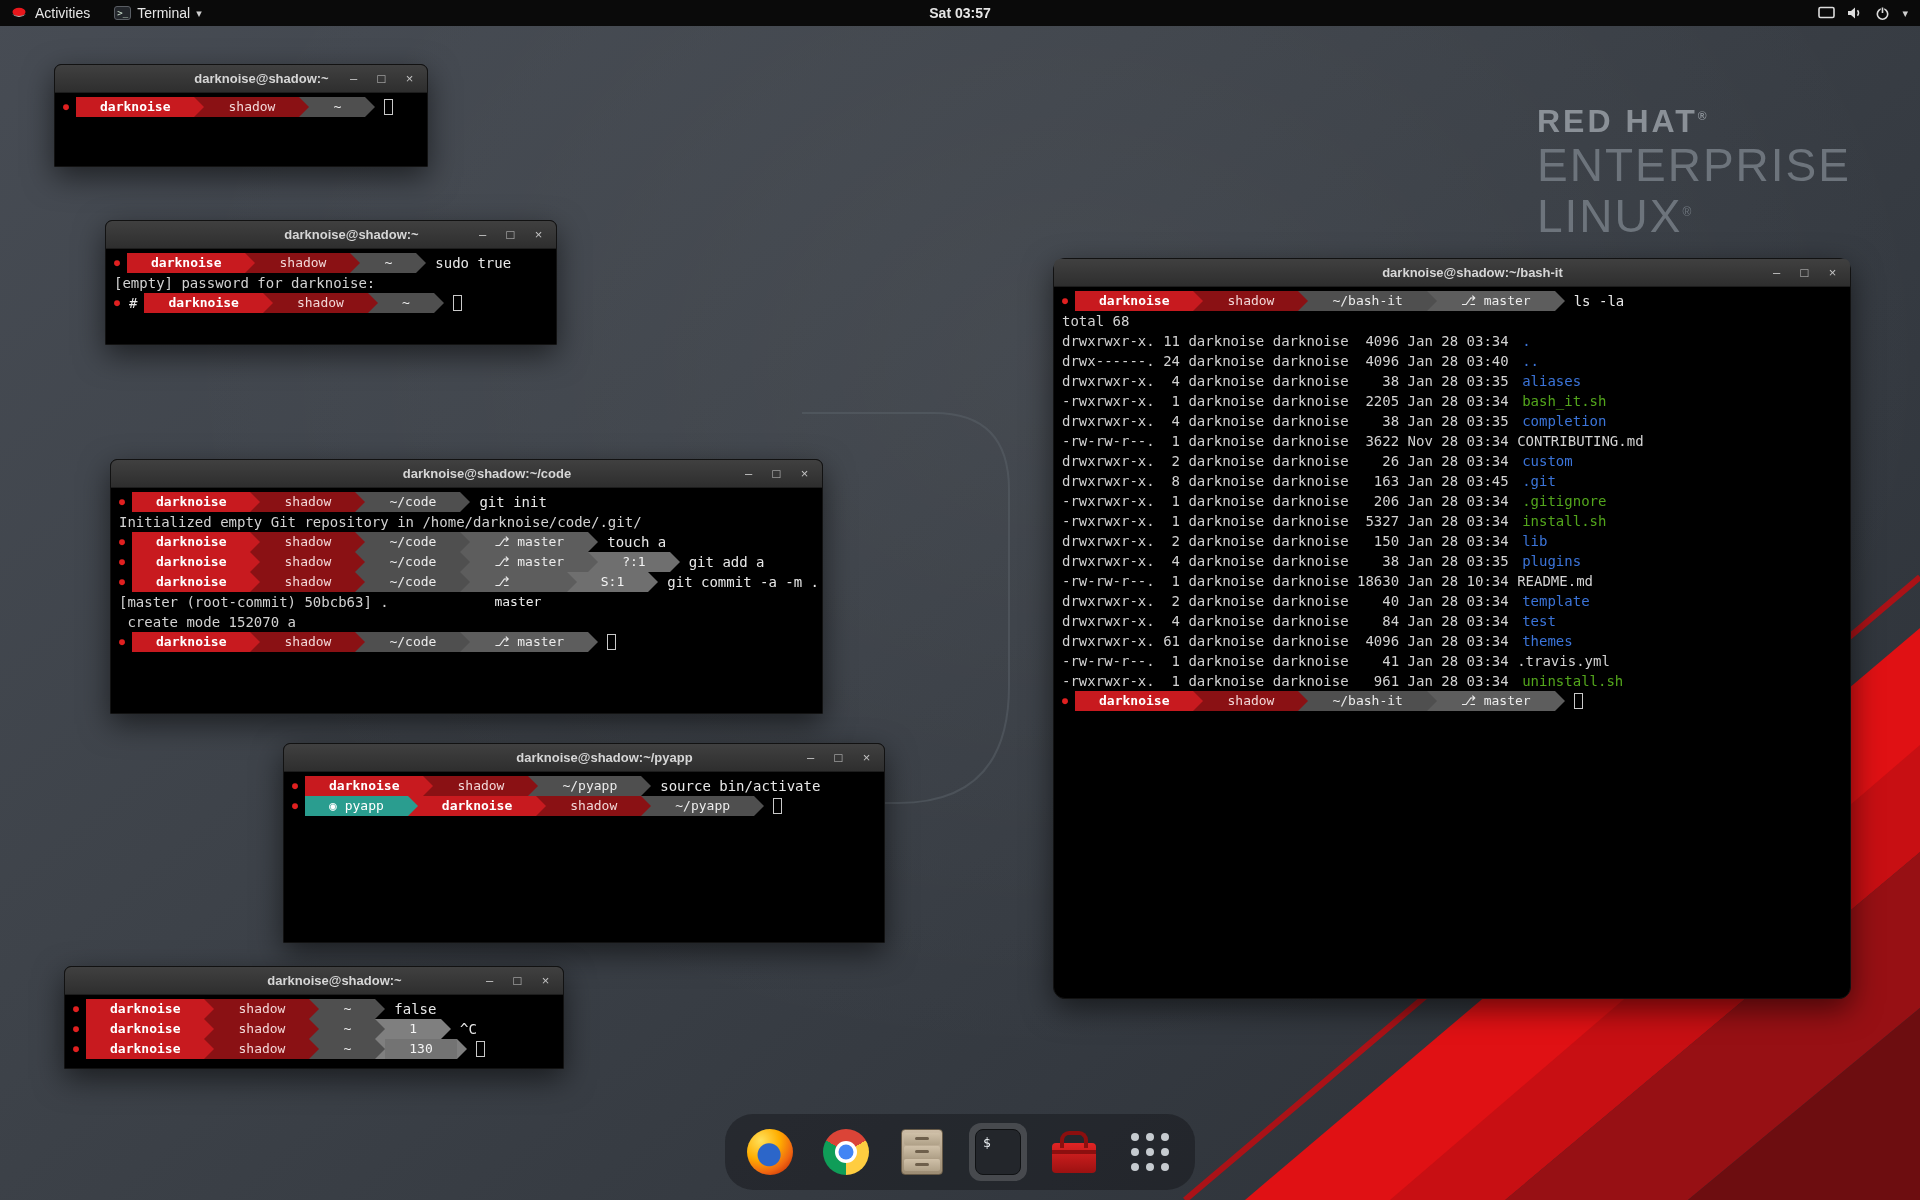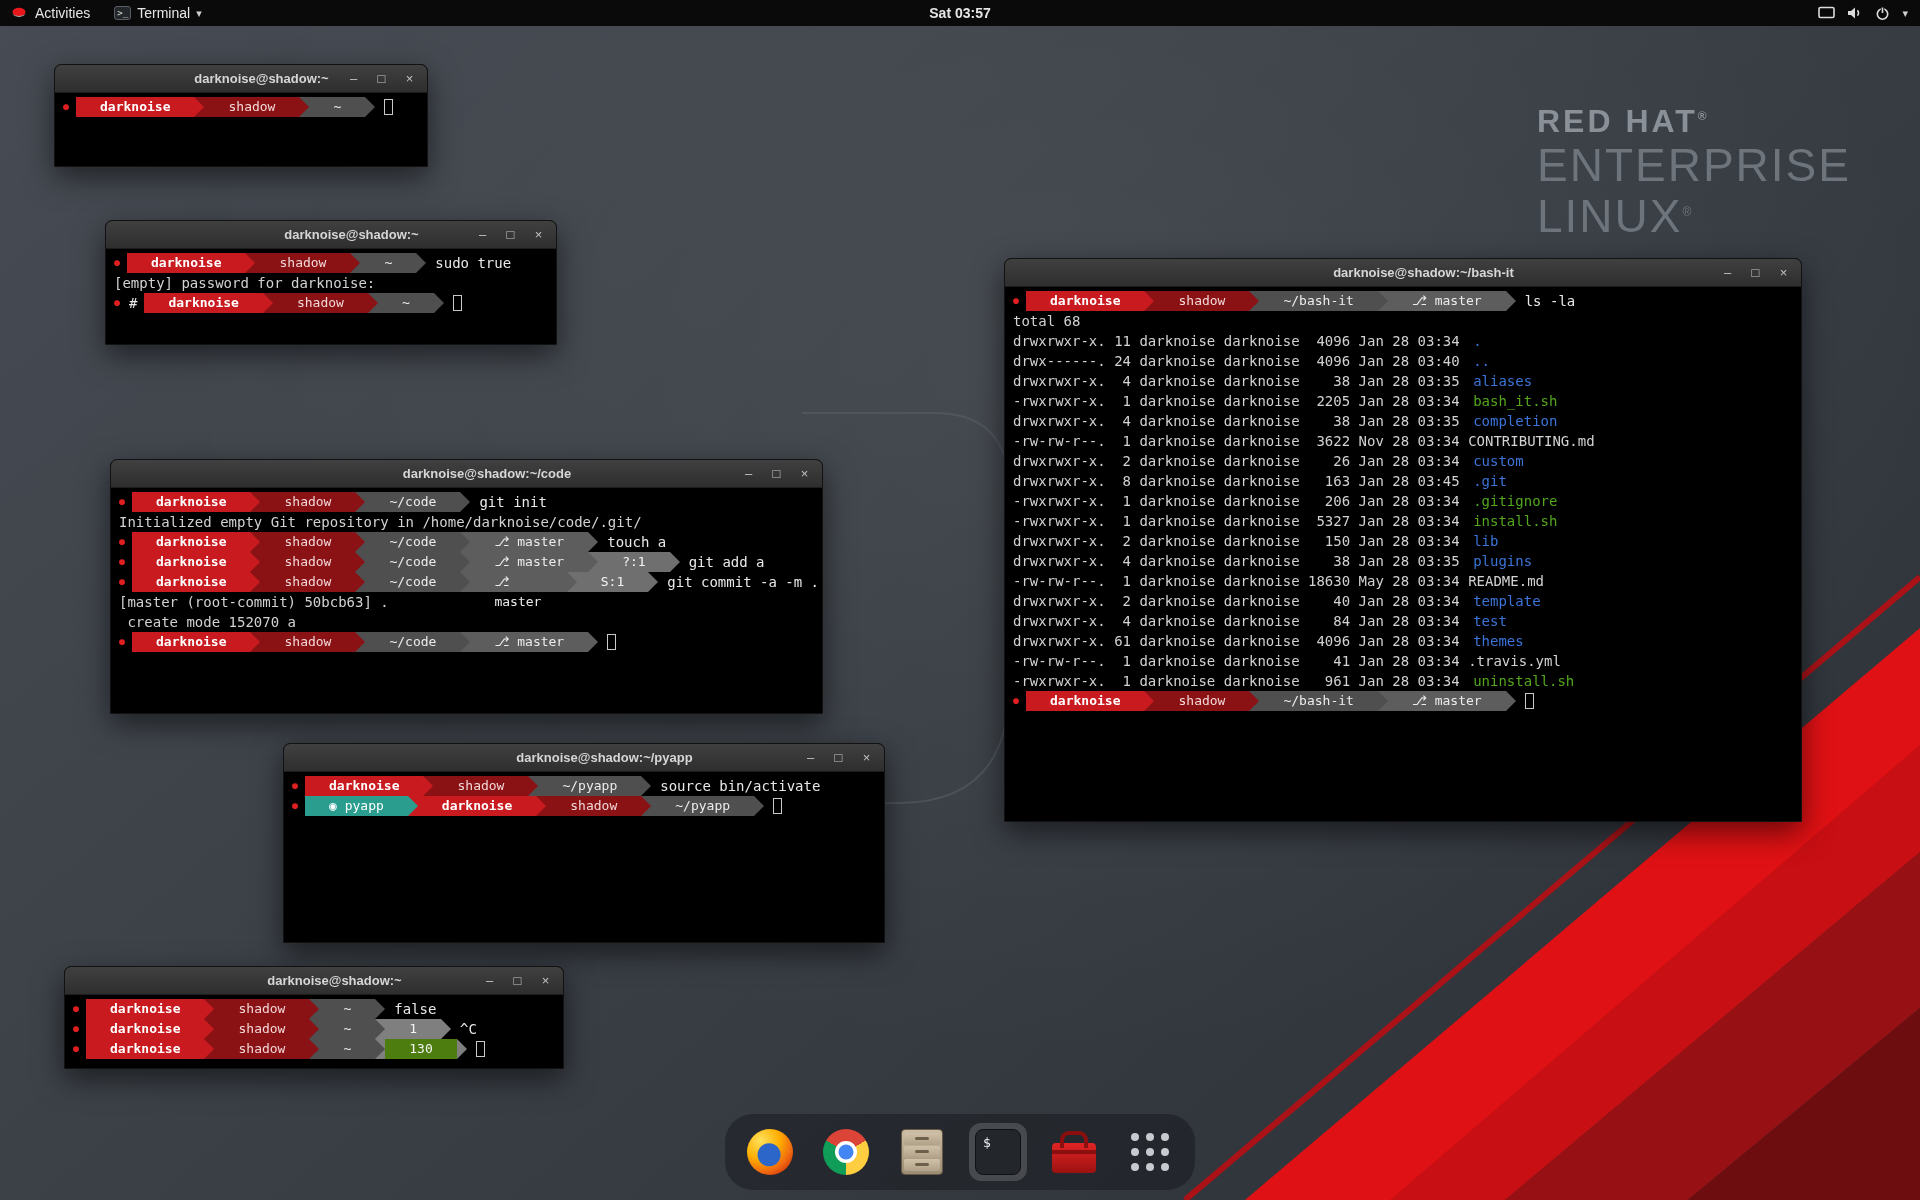--- a/index.html
+++ b/index.html
@@ -343,28 +343,28 @@
         <span class="cmd">^C</span>
       </div>
       <div class="term-line">
         <span class="rh">●</span>
         <span class="pl bold" style="background: rgb(200, 26, 31); color: rgb(255, 255, 255);">darknoise</span>
         <span class="pl-arr" style="border-left-color: rgb(200, 26, 31); background: rgb(138, 17, 20);"></span>
         <span class="pl" style="background: rgb(138, 17, 20); color: rgb(242, 215, 215);">shadow</span>
         <span class="pl-arr" style="border-left-color: rgb(138, 17, 20); background: rgb(79, 79, 79);"></span>
         <span class="pl" style="background: rgb(79, 79, 79); color: rgb(236, 236, 236);">~</span>
         <span class="pl-arr" style="border-left-color: rgb(79, 79, 79); background: rgb(127, 127, 127);"></span>
-        <span class="pl" style="background: #4d7c0f; color: rgb(245, 245, 245);">130</span>
+        <span class="pl" style="background: #737373; color: rgb(245, 245, 245);">130</span>
         <span class="pl-arr" style="border-left-color: rgb(127, 127, 127);"></span>
         <span class="cur"></span>
       </div>
     </div>
 </div>
 
-<div class="twin" style="left:1004px; top:258px; width:798px; height:564px;">
+<div class="twin" style="left:1053px; top:258px; width:798px; height:741px;border-radius:12px;">
   <div class="tbar">
     <span class="title">darknoise@shadow:~/bash-it</span>
     <span class="tbtns">
       <span class="tbtn">–</span>
       <span class="tbtn">□</span>
       <span class="tbtn">×</span>
     </span>
   </div>
   <div class="tbody">
       <div class="term-line">
@@ -423,21 +423,21 @@
       </div>
       <div class="term-line">
         <span class="out">drwxrwxr-x.  2 darknoise darknoise   150 Jan 28 03:34 </span>
         <span class="out fc-dir">lib</span>
       </div>
       <div class="term-line">
         <span class="out">drwxrwxr-x.  4 darknoise darknoise    38 Jan 28 03:35 </span>
         <span class="out fc-dir">plugins</span>
       </div>
       <div class="term-line">
-        <span class="out">-rw-rw-r--.  1 darknoise darknoise 18630 May 28 03:34 README.md</span>
+        <span class="out">-rw-rw-r--.  1 darknoise darknoise 18630 Jan 28 10:34 README.md</span>
       </div>
       <div class="term-line">
         <span class="out">drwxrwxr-x.  2 darknoise darknoise    40 Jan 28 03:34 </span>
         <span class="out fc-dir">template</span>
       </div>
       <div class="term-line">
         <span class="out">drwxrwxr-x.  4 darknoise darknoise    84 Jan 28 03:34 </span>
         <span class="out fc-dir">test</span>
       </div>
       <div class="term-line">

